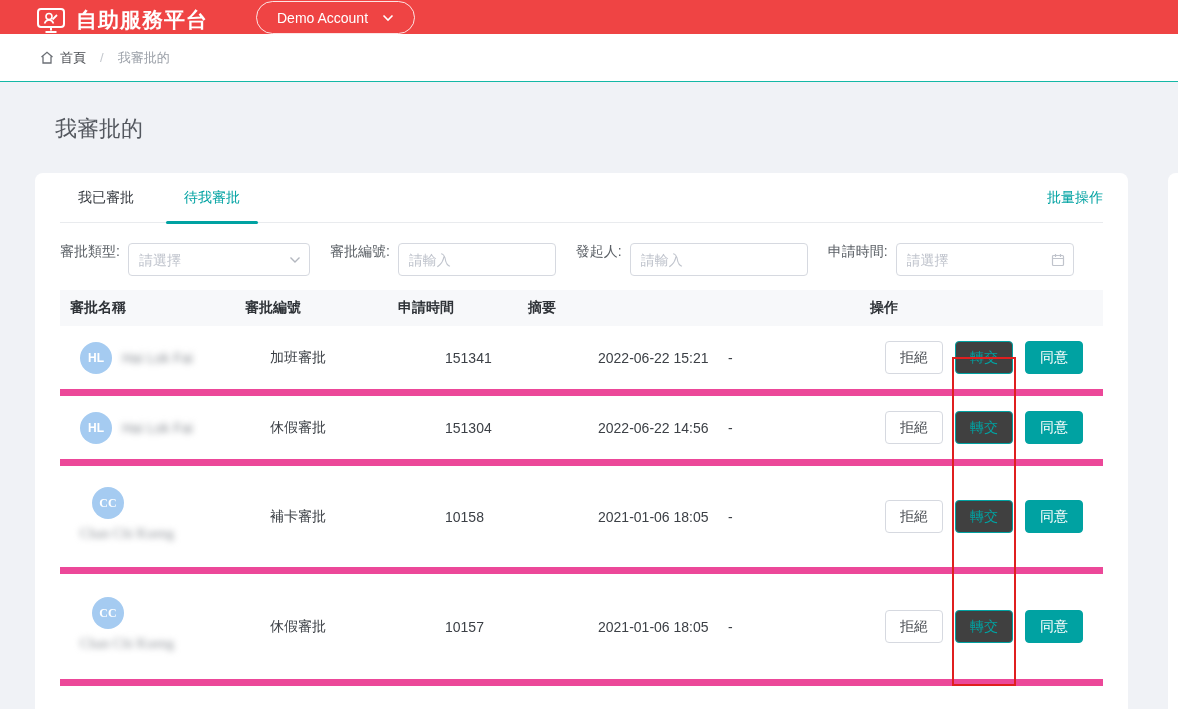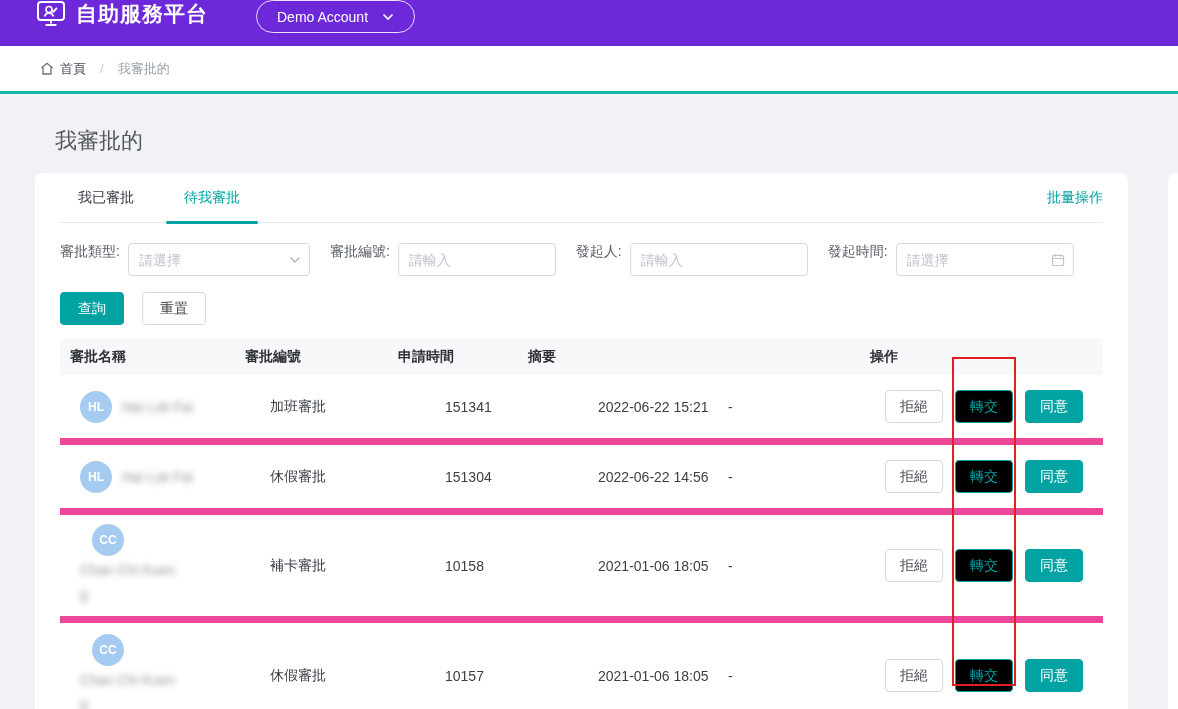--- a/index.html
+++ b/index.html
@@ -5,38 +5,38 @@
   * { margin:0; padding:0; box-sizing:border-box; }
   html,body { width:1178px; height:709px; }
   body {
     position:relative; overflow:hidden;
     background:#f0f2f6;
     font-family:"Liberation Sans","DejaVu Sans",sans-serif;
     color:#333;
   }
   
   .topbar {
-    height:46px; background:#6d28d9;
-    display:flex; align-items:flex-start;
+    height:34px; background:#ef4444;
+    display:flex; align-items:flex-end;
   }
   .logo { margin-left:36px; display:flex; align-items:center; }
   .brand {
     color:#fff; font-size:21px; font-weight:bold;
     margin-left:10px; letter-spacing:1px;
   }
   .account-pill {
     margin-left:48px; height:33px; padding:0 20px;
     border:1px solid rgba(255,255,255,.85); border-radius:17px;
     display:flex; align-items:center; gap:14px;
     color:#fff; font-size:14px; cursor:pointer; background:transparent;
   }
   
   .crumbbar {
     height:48px; background:#fff; display:flex; align-items:center;
-    padding-left:40px; font-size:13px; border-bottom:3px solid #14b8a6;
+    padding-left:40px; font-size:13px; border-bottom:1px solid #14b8a6;
   }
   .crumb-home { display:flex; align-items:center; gap:6px; color:#4a4d52; cursor:pointer; }
   .crumb-sep { color:#c3c7cd; margin:0 14px; }
   .crumb-current { color:#9ba0a8; }
   
   .page-title { margin:32px 0 0 55px; font-size:22px; color:#54585f; }
   
   .card {
     position:absolute; left:35px; top:173px; width:1093px; height:600px;
     background:#fff; border-radius:8px; padding:0 25px;
@@ -78,21 +78,21 @@
   .ctrl .suffix-ic { position:absolute; right:9px; pointer-events:none; display:flex; }
   
   .btn-row { margin-top:16px; display:flex; gap:18px; }
   .btn {
     height:33px; min-width:64px; padding:0 14px; border-radius:4px;
     font-size:14px; cursor:pointer; font-family:inherit;
     display:inline-flex; align-items:center; justify-content:center;
   }
   .btn.solid { background:#00a2a2; border:1px solid #00a2a2; color:#fff; }
   .btn.ghost { background:#fff; border:1px solid #d6d9e0; color:#43474d; }
-  .btn.outline { background:#000000; border:1px solid #00a2a2; color:#00a2a2; }
+  .btn.outline { background:#404040; border:1px solid #00a2a2; color:#00a2a2; }
   
   .table { margin-top:14px; }
   .thead {
     display:flex; align-items:center; height:36px;
     background:#f7f8fa; font-size:14px; font-weight:bold; color:#2e3237;
   }
   .trow {
     display:flex; align-items:center;
     border-bottom:7px solid #ec4899; font-size:14px; color:#3c4046;
   }
@@ -106,21 +106,21 @@
   .c6 { flex:1; display:flex; justify-content:center; }
   .thead .c6 { justify-content:center; }
   .cell-actions { display:flex; gap:12px; justify-content:center; }
   .cell-actions .btn { min-width:58px; padding:0 10px; }
   .avatar {
     width:32px; height:32px; border-radius:50%; background:#a5cbf1;
     color:#fff; font-size:12px; font-weight:bold;
     display:inline-flex; align-items:center; justify-content:center; flex:none;
   }
   .initiator.inline { display:flex; align-items:center; gap:10px; }
-  .initiator.stacked { display:flex; flex-direction:column; gap:3px; }
+  .initiator.stacked { display:flex; flex-direction:column; gap:3px;font-family:Liberation Serif, serif; }
   .initiator.stacked .avatar { margin-left:12px; }
   .pname {
     color:#8f9399; filter:blur(3px); user-select:none; font-size:14px;
   }
   .initiator.stacked .pname { width:96px; word-break:break-all; line-height:1.7; }
   
   .annot-box {
     position:absolute; left:952px; top:357px; width:64px; height:329px;
     border:2px solid #e01f1f; z-index:50; pointer-events:none;
   }
@@ -193,36 +193,32 @@
     <span class="f-label f-gap">審批編號:</span>
     <span class="ctrl plain w158">
       <input type="text" placeholder="請輸入" style="">
     </span>
 
     <span class="f-label f-gap">發起人:</span>
     <span class="ctrl plain w178">
       <input type="text" placeholder="請輸入" style="">
     </span>
 
-    <span class="f-label f-gap">發起時間:</span>
+    <span class="f-label f-gap">申請時間:</span>
     <span class="ctrl w178">
       <input type="text" readonly="" placeholder="請選擇" style="">
       <span class="suffix-ic">
         <svg width="14" height="14" viewBox="0 0 14 14">
             <rect x="1.5" y="2.5" width="11" height="10" rx="1" fill="none" stroke="#c0c4cc" stroke-width="1.2"></rect>
             <path d="M4.5 1v3M9.5 1v3M1.5 5.5h11" stroke="#c0c4cc" stroke-width="1.2"></path>
           </svg>
       </span>
     </span>
   </div>
 
-  <div class="btn-row">
-    <button class="btn solid">查詢</button>
-    <button class="btn ghost">重置</button>
-  </div>
 
   <div class="table">
     <div class="thead">
       <div class="c c2">審批名稱</div>
       <div class="c c3">審批編號</div>
       <div class="c c4">申請時間</div>
       <div class="c c5">摘要</div>
       <div class="c c6">操作</div>
     </div>
 

